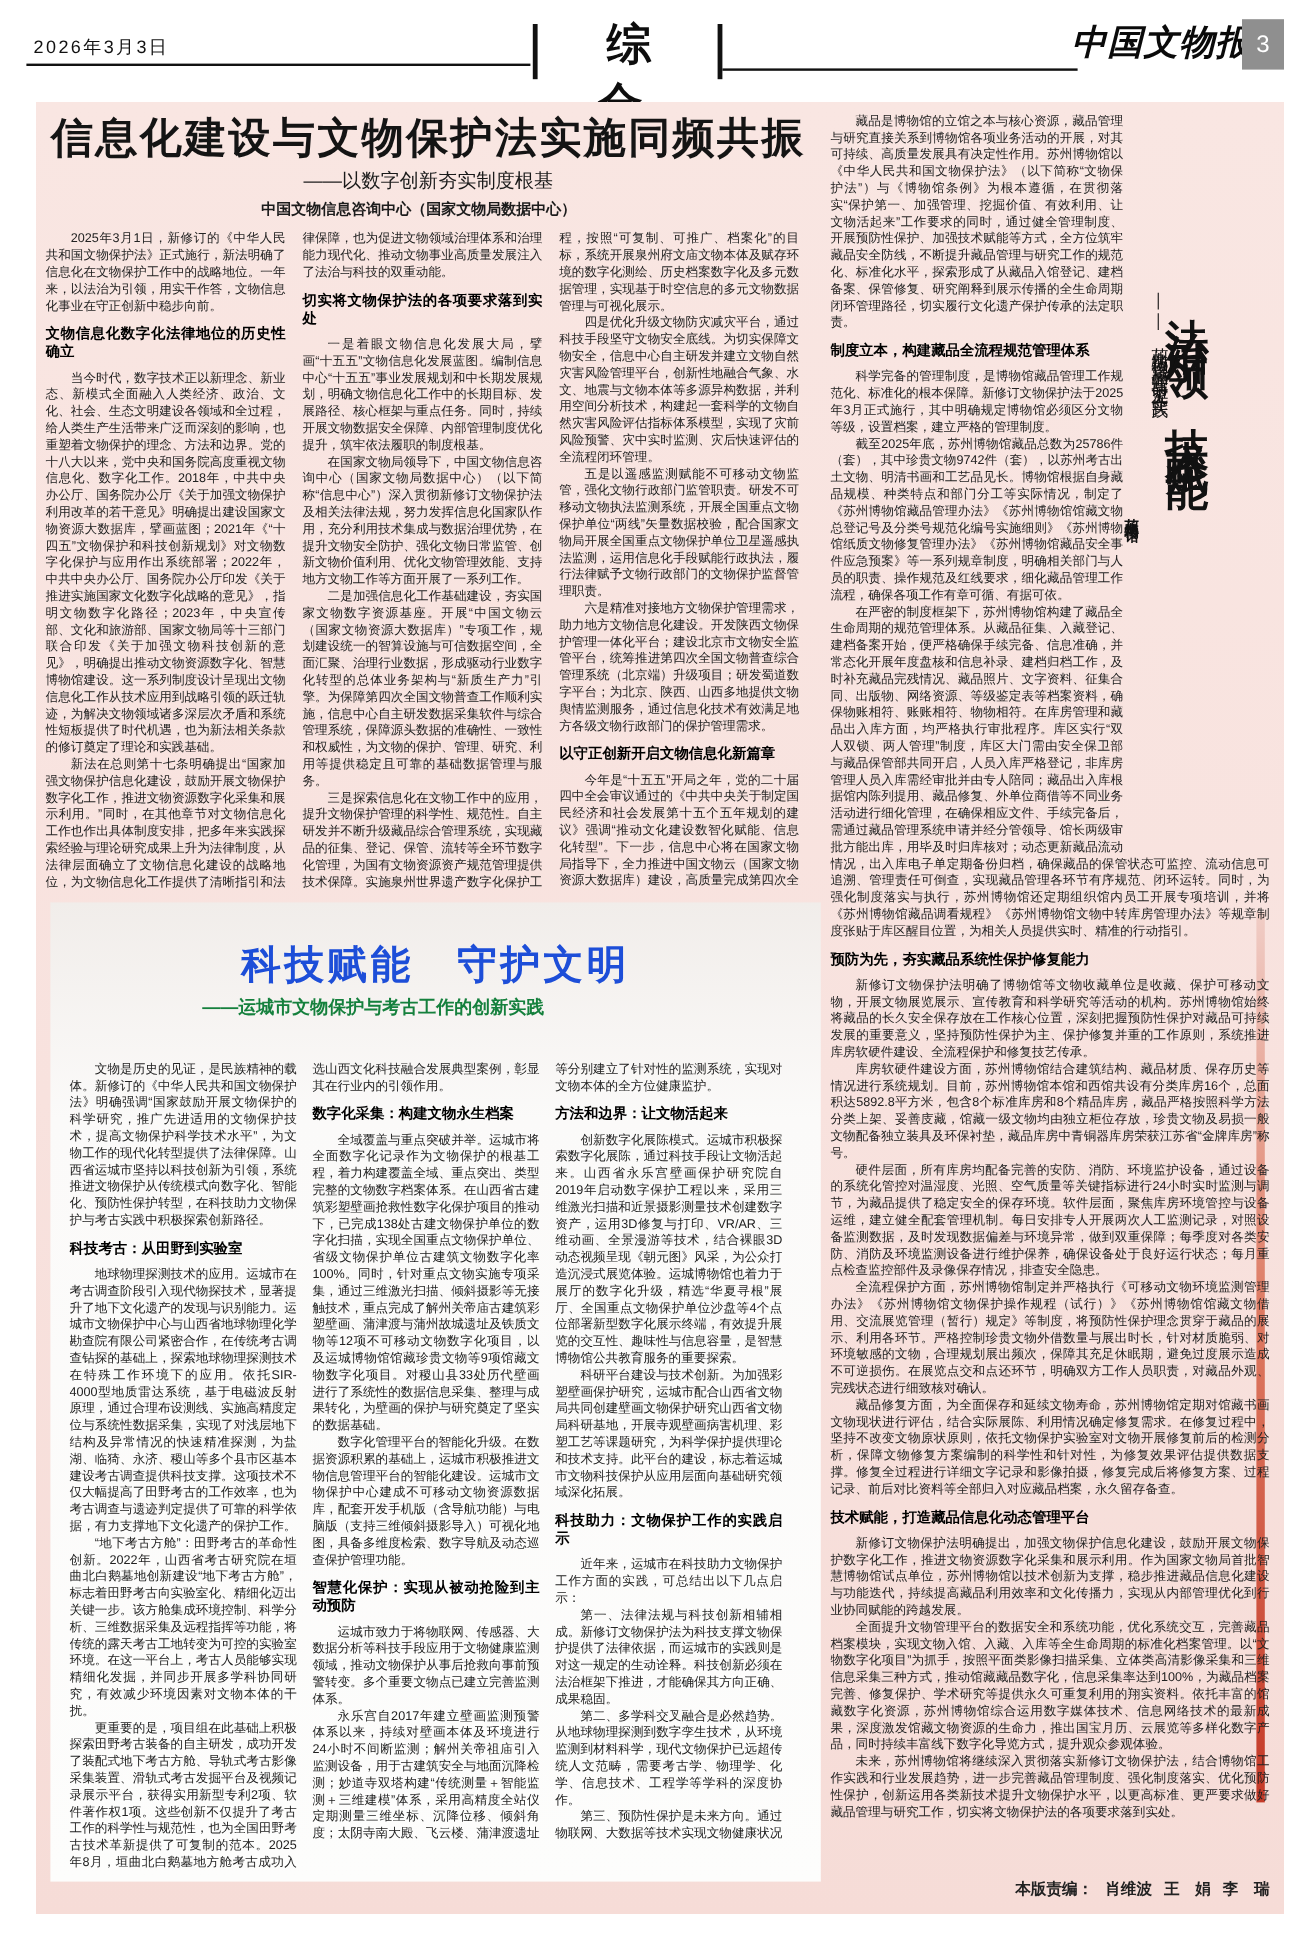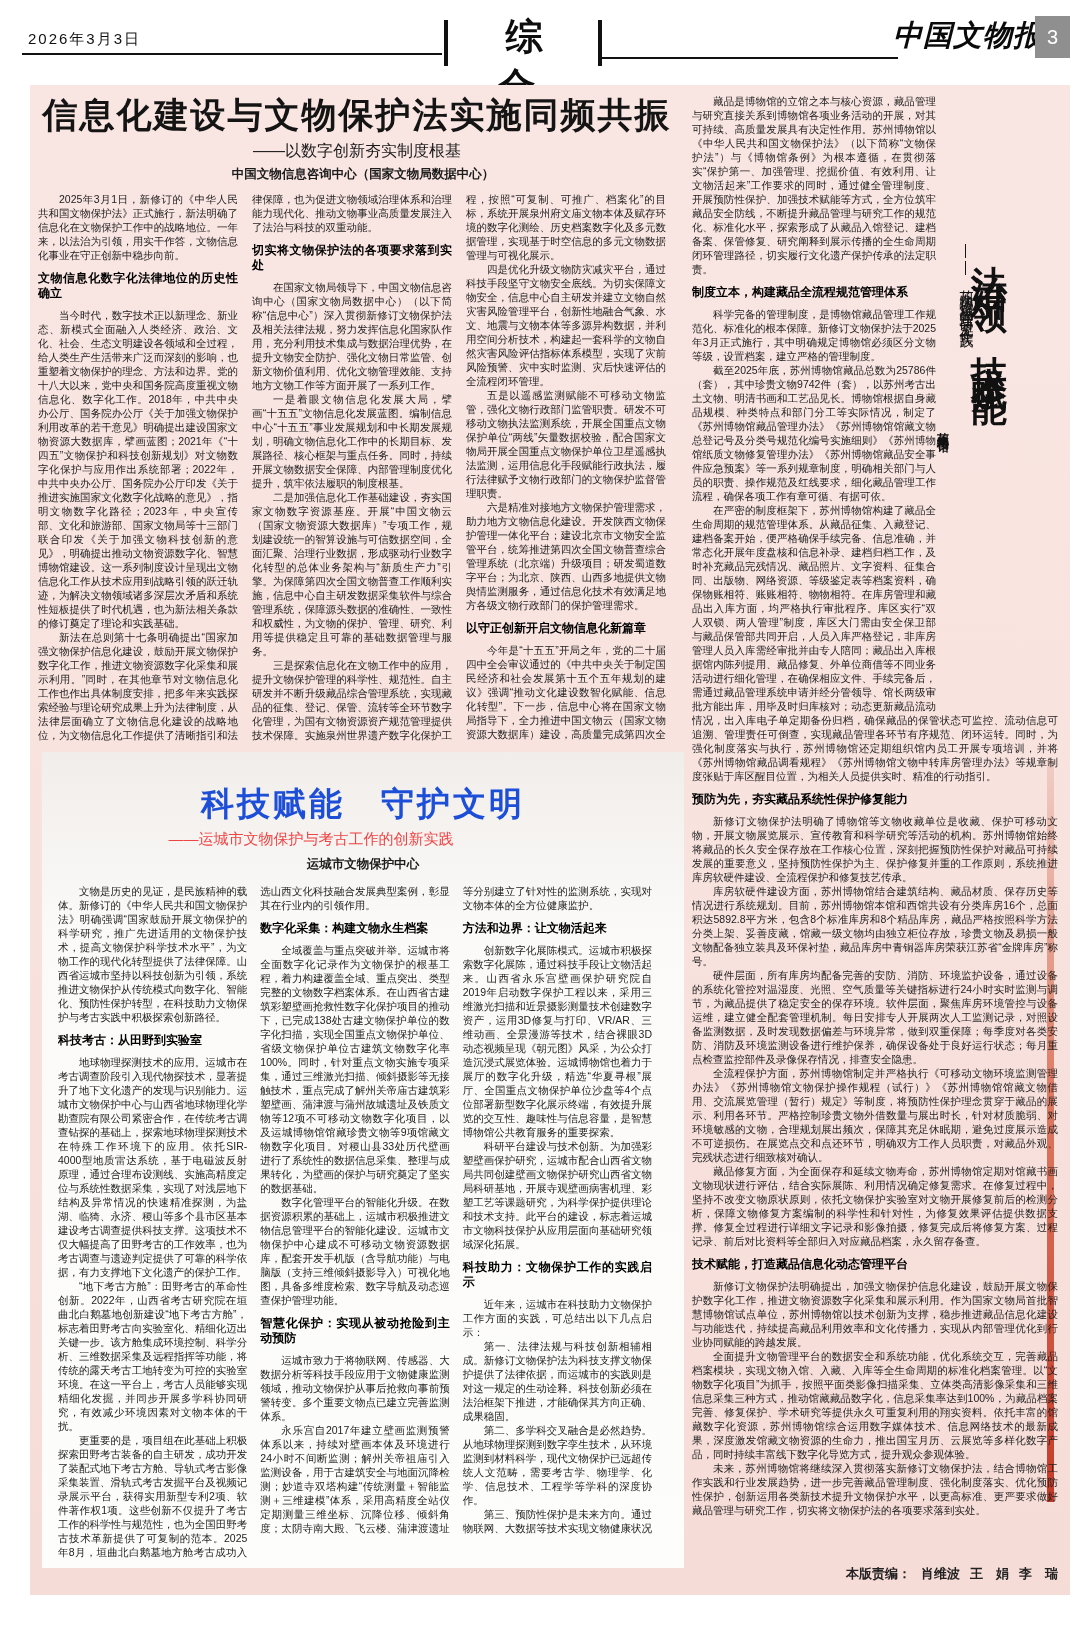--- a/index.html
+++ b/index.html
@@ -35,38 +35,38 @@
   .body-text{font-size:10.5px;line-height:14px;text-align:justify;color:#222;overflow:hidden;}
   .body-text p{margin:0;text-indent:2em;}
   .body-text h3{margin:9px 0 7px;font-size:12px;line-height:15px;font-weight:bold;color:#000;
                 font-family:"Liberation Sans","DejaVu Sans",sans-serif;}
 
   
   .a1-title{position:absolute;left:34px;top:92px;width:646px;text-align:center;font-size:35px;
             font-weight:900;letter-spacing:2px;color:#141414;
             font-family:"Liberation Serif","DejaVu Serif",serif;}
   .a1-subtitle{position:absolute;left:34px;top:141px;width:646px;text-align:center;font-size:16px;color:#1a1a1a;}
-  .a1-byline{position:absolute;left:40px;top:166px;width:646px;text-align:center;font-size:12.5px;font-weight:bold;}
+  .a1-byline{position:absolute;left:26px;top:166px;width:646px;text-align:center;font-size:12.5px;font-weight:bold;}
   .a1-body{position:absolute;left:38px;top:192px;width:628px;height:552px;
            column-count:3;column-gap:14px;}
 
   
   .a2-body{position:absolute;left:692px;top:94px;width:366px;height:1460px;}
   .vt-float{float:right;width:122px;height:612px;}
   .vt{writing-mode:vertical-rl;height:100%;color:#111;}
   .vt-main{padding-top:142px;font-size:36px;font-weight:900;letter-spacing:11px;
            font-family:"Liberation Serif","DejaVu Serif",serif;}
   .vt-sub{padding-top:150px;margin-right:8px;font-size:14px;letter-spacing:3px;}
   .vt-by{padding-top:328px;margin-right:10px;font-size:12px;font-weight:bold;letter-spacing:2px;}
 
   
   .a3-title{position:absolute;left:42px;top:782px;width:642px;text-align:center;font-size:33px;
             font-weight:900;letter-spacing:3px;color:#1d4ed8;
             font-family:"Liberation Serif","DejaVu Serif",serif;}
-  .a3-subtitle{position:absolute;left:42px;top:830px;width:538px;text-align:center;font-size:15px;color:#ef4444;}
+  .a3-subtitle{position:absolute;left:42px;top:830px;width:538px;text-align:center;font-size:15px;color:#15803d;font-weight:bold;}
   .a3-byline{position:absolute;left:42px;top:856px;width:642px;text-align:center;font-size:12.5px;font-weight:bold;}
   .a3-body{position:absolute;left:58px;top:884px;width:594px;height:676px;
            column-count:3;column-gap:13px;}
 
   
   .credits{position:absolute;left:846px;top:1565px;width:220px;font-size:13px;font-weight:bold;
            color:#222;display:flex;gap:10px;white-space:nowrap;}
 </style>
 </head>
 <body>
@@ -88,22 +88,22 @@
 
   <div class="a1-title">信息化建设与文物保护法实施同频共振</div>
   <div class="a1-subtitle">——以数字创新夯实制度根基</div>
   <div class="a1-byline">中国文物信息咨询中心（国家文物局数据中心）</div>
   <div class="a1-body body-text">
       <p>2025年3月1日，新修订的《中华人民共和国文物保护法》正式施行，新法明确了信息化在文物保护工作中的战略地位。一年来，以法治为引领，用实干作答，文物信息化事业在守正创新中稳步向前。</p>
       <h3>文物信息化数字化法律地位的历史性确立</h3>
       <p>当今时代，数字技术正以新理念、新业态、新模式全面融入人类经济、政治、文化、社会、生态文明建设各领域和全过程，给人类生产生活带来广泛而深刻的影响，也重塑着文物保护的理念、方法和边界。党的十八大以来，党中央和国务院高度重视文物信息化、数字化工作。2018年，中共中央办公厅、国务院办公厅《关于加强文物保护利用改革的若干意见》明确提出建设国家文物资源大数据库，擘画蓝图；2021年《“十四五”文物保护和科技创新规划》对文物数字化保护与应用作出系统部署；2022年，中共中央办公厅、国务院办公厅印发《关于推进实施国家文化数字化战略的意见》，指明文物数字化路径；2023年，中央宣传部、文化和旅游部、国家文物局等十三部门联合印发《关于加强文物科技创新的意见》，明确提出推动文物资源数字化、智慧博物馆建设。这一系列制度设计呈现出文物信息化工作从技术应用到战略引领的跃迁轨迹，为解决文物领域诸多深层次矛盾和系统性短板提供了时代机遇，也为新法相关条款的修订奠定了理论和实践基础。</p>
       <p>新法在总则第十七条明确提出“国家加强文物保护信息化建设，鼓励开展文物保护数字化工作，推进文物资源数字化采集和展示利用。”同时，在其他章节对文物信息化工作也作出具体制度安排，把多年来实践探索经验与理论研究成果上升为法律制度，从法律层面确立了文物信息化建设的战略地位，为文物信息化工作提供了清晰指引和法律保障，也为促进文物领域治理体系和治理能力现代化、推动文物事业高质量发展注入了法治与科技的双重动能。</p>
       <h3>切实将文物保护法的各项要求落到实处</h3>
+      <p>一是着眼文物信息化发展大局，擘画“十五五”文物信息化发展蓝图。编制信息中心“十五五”事业发展规划和中长期发展规划，明确文物信息化工作中的长期目标、发展路径、核心框架与重点任务。同时，持续开展文物数据安全保障、内部管理制度优化提升，筑牢依法履职的制度根基。</p>
       <p>在国家文物局领导下，中国文物信息咨询中心（国家文物局数据中心）（以下简称“信息中心”）深入贯彻新修订文物保护法及相关法律法规，努力发挥信息化国家队作用，充分利用技术集成与数据治理优势，在提升文物安全防护、强化文物日常监管、创新文物价值利用、优化文物管理效能、支持地方文物工作等方面开展了一系列工作。</p>
-      <p>一是着眼文物信息化发展大局，擘画“十五五”文物信息化发展蓝图。编制信息中心“十五五”事业发展规划和中长期发展规划，明确文物信息化工作中的长期目标、发展路径、核心框架与重点任务。同时，持续开展文物数据安全保障、内部管理制度优化提升，筑牢依法履职的制度根基。</p>
       <p>二是加强信息化工作基础建设，夯实国家文物数字资源基座。开展“中国文物云（国家文物资源大数据库）”专项工作，规划建设统一的智算设施与可信数据空间，全面汇聚、治理行业数据，形成驱动行业数字化转型的总体业务架构与“新质生产力”引擎。为保障第四次全国文物普查工作顺利实施，信息中心自主研发数据采集软件与综合管理系统，保障源头数据的准确性、一致性和权威性，为文物的保护、管理、研究、利用等提供稳定且可靠的基础数据管理与服务。</p>
       <p>三是探索信息化在文物工作中的应用，提升文物保护管理的科学性、规范性。自主研发并不断升级藏品综合管理系统，实现藏品的征集、登记、保管、流转等全环节数字化管理，为国有文物资源资产规范管理提供技术保障。实施泉州世界遗产数字化保护工程，按照“可复制、可推广、档案化”的目标，系统开展泉州府文庙文物本体及赋存环境的数字化测绘、历史档案数字化及多元数据管理，实现基于时空信息的多元文物数据管理与可视化展示。</p>
       <p>四是优化升级文物防灾减灾平台，通过科技手段坚守文物安全底线。为切实保障文物安全，信息中心自主研发并建立文物自然灾害风险管理平台，创新性地融合气象、水文、地震与文物本体等多源异构数据，并利用空间分析技术，构建起一套科学的文物自然灾害风险评估指标体系模型，实现了灾前风险预警、灾中实时监测、灾后快速评估的全流程闭环管理。</p>
       <p>五是以遥感监测赋能不可移动文物监管，强化文物行政部门监管职责。研发不可移动文物执法监测系统，开展全国重点文物保护单位“两线”矢量数据校验，配合国家文物局开展全国重点文物保护单位卫星遥感执法监测，运用信息化手段赋能行政执法，履行法律赋予文物行政部门的文物保护监督管理职责。</p>
       <p>六是精准对接地方文物保护管理需求，助力地方文物信息化建设。开发陕西文物保护管理一体化平台；建设北京市文物安全监管平台，统筹推进第四次全国文物普查综合管理系统（北京端）升级项目；研发蜀道数字平台；为北京、陕西、山西多地提供文物舆情监测服务，通过信息化技术有效满足地方各级文物行政部门的保护管理需求。</p>
       <h3>以守正创新开启文物信息化新篇章</h3>
       <p>今年是“十五五”开局之年，党的二十届四中全会审议通过的《中共中央关于制定国民经济和社会发展第十五个五年规划的建议》强调“推动文化建设数智化赋能、信息化转型”。下一步，信息中心将在国家文物局指导下，全力推进中国文物云（国家文物资源大数据库）建设，高质量完成第四次全国文物普查信息技术保障，深化人工智能与大数据、“空天地”一体化监测等技术在文物领域的融合与应用，深耕文物数据价值挖掘与活化利用，结合各地需求实施一批文物信息化示范性工程，依托全国文博网络学院加强基层文博机构文物信息化专业人员培训，推动文物信息化工作再上新台阶。</p>
     </div>
 
   <div class="a2-body body-text">
@@ -128,21 +128,20 @@
         <p>藏品修复方面，为全面保存和延续文物寿命，苏州博物馆定期对馆藏书画文物现状进行评估，结合实际展陈、利用情况确定修复需求。在修复过程中，坚持不改变文物原状原则，依托文物保护实验室对文物开展修复前后的检测分析，保障文物修复方案编制的科学性和针对性，为修复效果评估提供数据支撑。修复全过程进行详细文字记录和影像拍摄，修复完成后将修复方案、过程记录、前后对比资料等全部归入对应藏品档案，永久留存备查。</p>
         <h3>技术赋能，打造藏品信息化动态管理平台</h3>
         <p>新修订文物保护法明确提出，加强文物保护信息化建设，鼓励开展文物保护数字化工作，推进文物资源数字化采集和展示利用。作为国家文物局首批智慧博物馆试点单位，苏州博物馆以技术创新为支撑，稳步推进藏品信息化建设与功能迭代，持续提高藏品利用效率和文化传播力，实现从内部管理优化到行业协同赋能的跨越发展。</p>
         <p>全面提升文物管理平台的数据安全和系统功能，优化系统交互，完善藏品档案模块，实现文物入馆、入藏、入库等全生命周期的标准化档案管理。以“文物数字化项目”为抓手，按照平面类影像扫描采集、立体类高清影像采集和三维信息采集三种方式，推动馆藏藏品数字化，信息采集率达到100%，为藏品档案完善、修复保护、学术研究等提供永久可重复利用的翔实资料。依托丰富的馆藏数字化资源，苏州博物馆综合运用数字媒体技术、信息网络技术的最新成果，深度激发馆藏文物资源的生命力，推出国宝月历、云展览等多样化数字产品，同时持续丰富线下数字化导览方式，提升观众参观体验。</p>
         <p>未来，苏州博物馆将继续深入贯彻落实新修订文物保护法，结合博物馆工作实践和行业发展趋势，进一步完善藏品管理制度、强化制度落实、优化预防性保护，创新运用各类新技术提升文物保护水平，以更高标准、更严要求做好藏品管理与研究工作，切实将文物保护法的各项要求落到实处。</p>
       </div>
   </div>
 
   <div class="a3-title">科技赋能　守护文明</div>
   <div class="a3-subtitle">——运城市文物保护与考古工作的创新实践</div>
-  <div class="a3-byline">运城市文物保护中心</div>
   <div class="a3-body body-text">
       <p>文物是历史的见证，是民族精神的载体。新修订的《中华人民共和国文物保护法》明确强调“国家鼓励开展文物保护的科学研究，推广先进适用的文物保护技术，提高文物保护科学技术水平”，为文物工作的现代化转型提供了法律保障。山西省运城市坚持以科技创新为引领，系统推进文物保护从传统模式向数字化、智能化、预防性保护转型，在科技助力文物保护与考古实践中积极探索创新路径。</p>
       <h3>科技考古：从田野到实验室</h3>
       <p>地球物理探测技术的应用。运城市在考古调查阶段引入现代物探技术，显著提升了地下文化遗产的发现与识别能力。运城市文物保护中心与山西省地球物理化学勘查院有限公司紧密合作，在传统考古调查钻探的基础上，探索地球物理探测技术在特殊工作环境下的应用。依托SIR-4000型地质雷达系统，基于电磁波反射原理，通过合理布设测线、实施高精度定位与系统性数据采集，实现了对浅层地下结构及异常情况的快速精准探测，为盐湖、临猗、永济、稷山等多个县市区基本建设考古调查提供科技支撑。这项技术不仅大幅提高了田野考古的工作效率，也为考古调查与遗迹判定提供了可靠的科学依据，有力支撑地下文化遗产的保护工作。</p>
       <p>“地下考古方舱”：田野考古的革命性创新。2022年，山西省考古研究院在垣曲北白鹅墓地创新建设“地下考古方舱”，标志着田野考古向实验室化、精细化迈出关键一步。该方舱集成环境控制、科学分析、三维数据采集及远程指挥等功能，将传统的露天考古工地转变为可控的实验室环境。在这一平台上，考古人员能够实现精细化发掘，并同步开展多学科协同研究，有效减少环境因素对文物本体的干扰。</p>
       <p>更重要的是，项目组在此基础上积极探索田野考古装备的自主研发，成功开发了装配式地下考古方舱、导轨式考古影像采集装置、滑轨式考古发掘平台及视频记录展示平台，获得实用新型专利2项、软件著作权1项。这些创新不仅提升了考古工作的科学性与规范性，也为全国田野考古技术革新提供了可复制的范本。2025年8月，垣曲北白鹅墓地方舱考古成功入选山西文化科技融合发展典型案例，彰显其在行业内的引领作用。</p>
       <h3>数字化采集：构建文物永生档案</h3>
       <p>全域覆盖与重点突破并举。运城市将全面数字化记录作为文物保护的根基工程，着力构建覆盖全域、重点突出、类型完整的文物数字档案体系。在山西省古建筑彩塑壁画抢救性数字化保护项目的推动下，已完成138处古建文物保护单位的数字化扫描，实现全国重点文物保护单位、省级文物保护单位古建筑文物数字化率100%。同时，针对重点文物实施专项采集，通过三维激光扫描、倾斜摄影等无接触技术，重点完成了解州关帝庙古建筑彩塑壁画、蒲津渡与蒲州故城遗址及铁质文物等12项不可移动文物数字化项目，以及运城博物馆馆藏珍贵文物等9项馆藏文物数字化项目。对稷山县33处历代壁画进行了系统性的数据信息采集、整理与成果转化，为壁画的保护与研究奠定了坚实的数据基础。</p>
       <p>数字化管理平台的智能化升级。在数据资源积累的基础上，运城市积极推进文物信息管理平台的智能化建设。运城市文物保护中心建成不可移动文物资源数据库，配套开发手机版（含导航功能）与电脑版（支持三维倾斜摄影导入）可视化地图，具备多维度检索、数字导航及动态巡查保护管理功能。</p>
       <h3>智慧化保护：实现从被动抢险到主动预防</h3>

